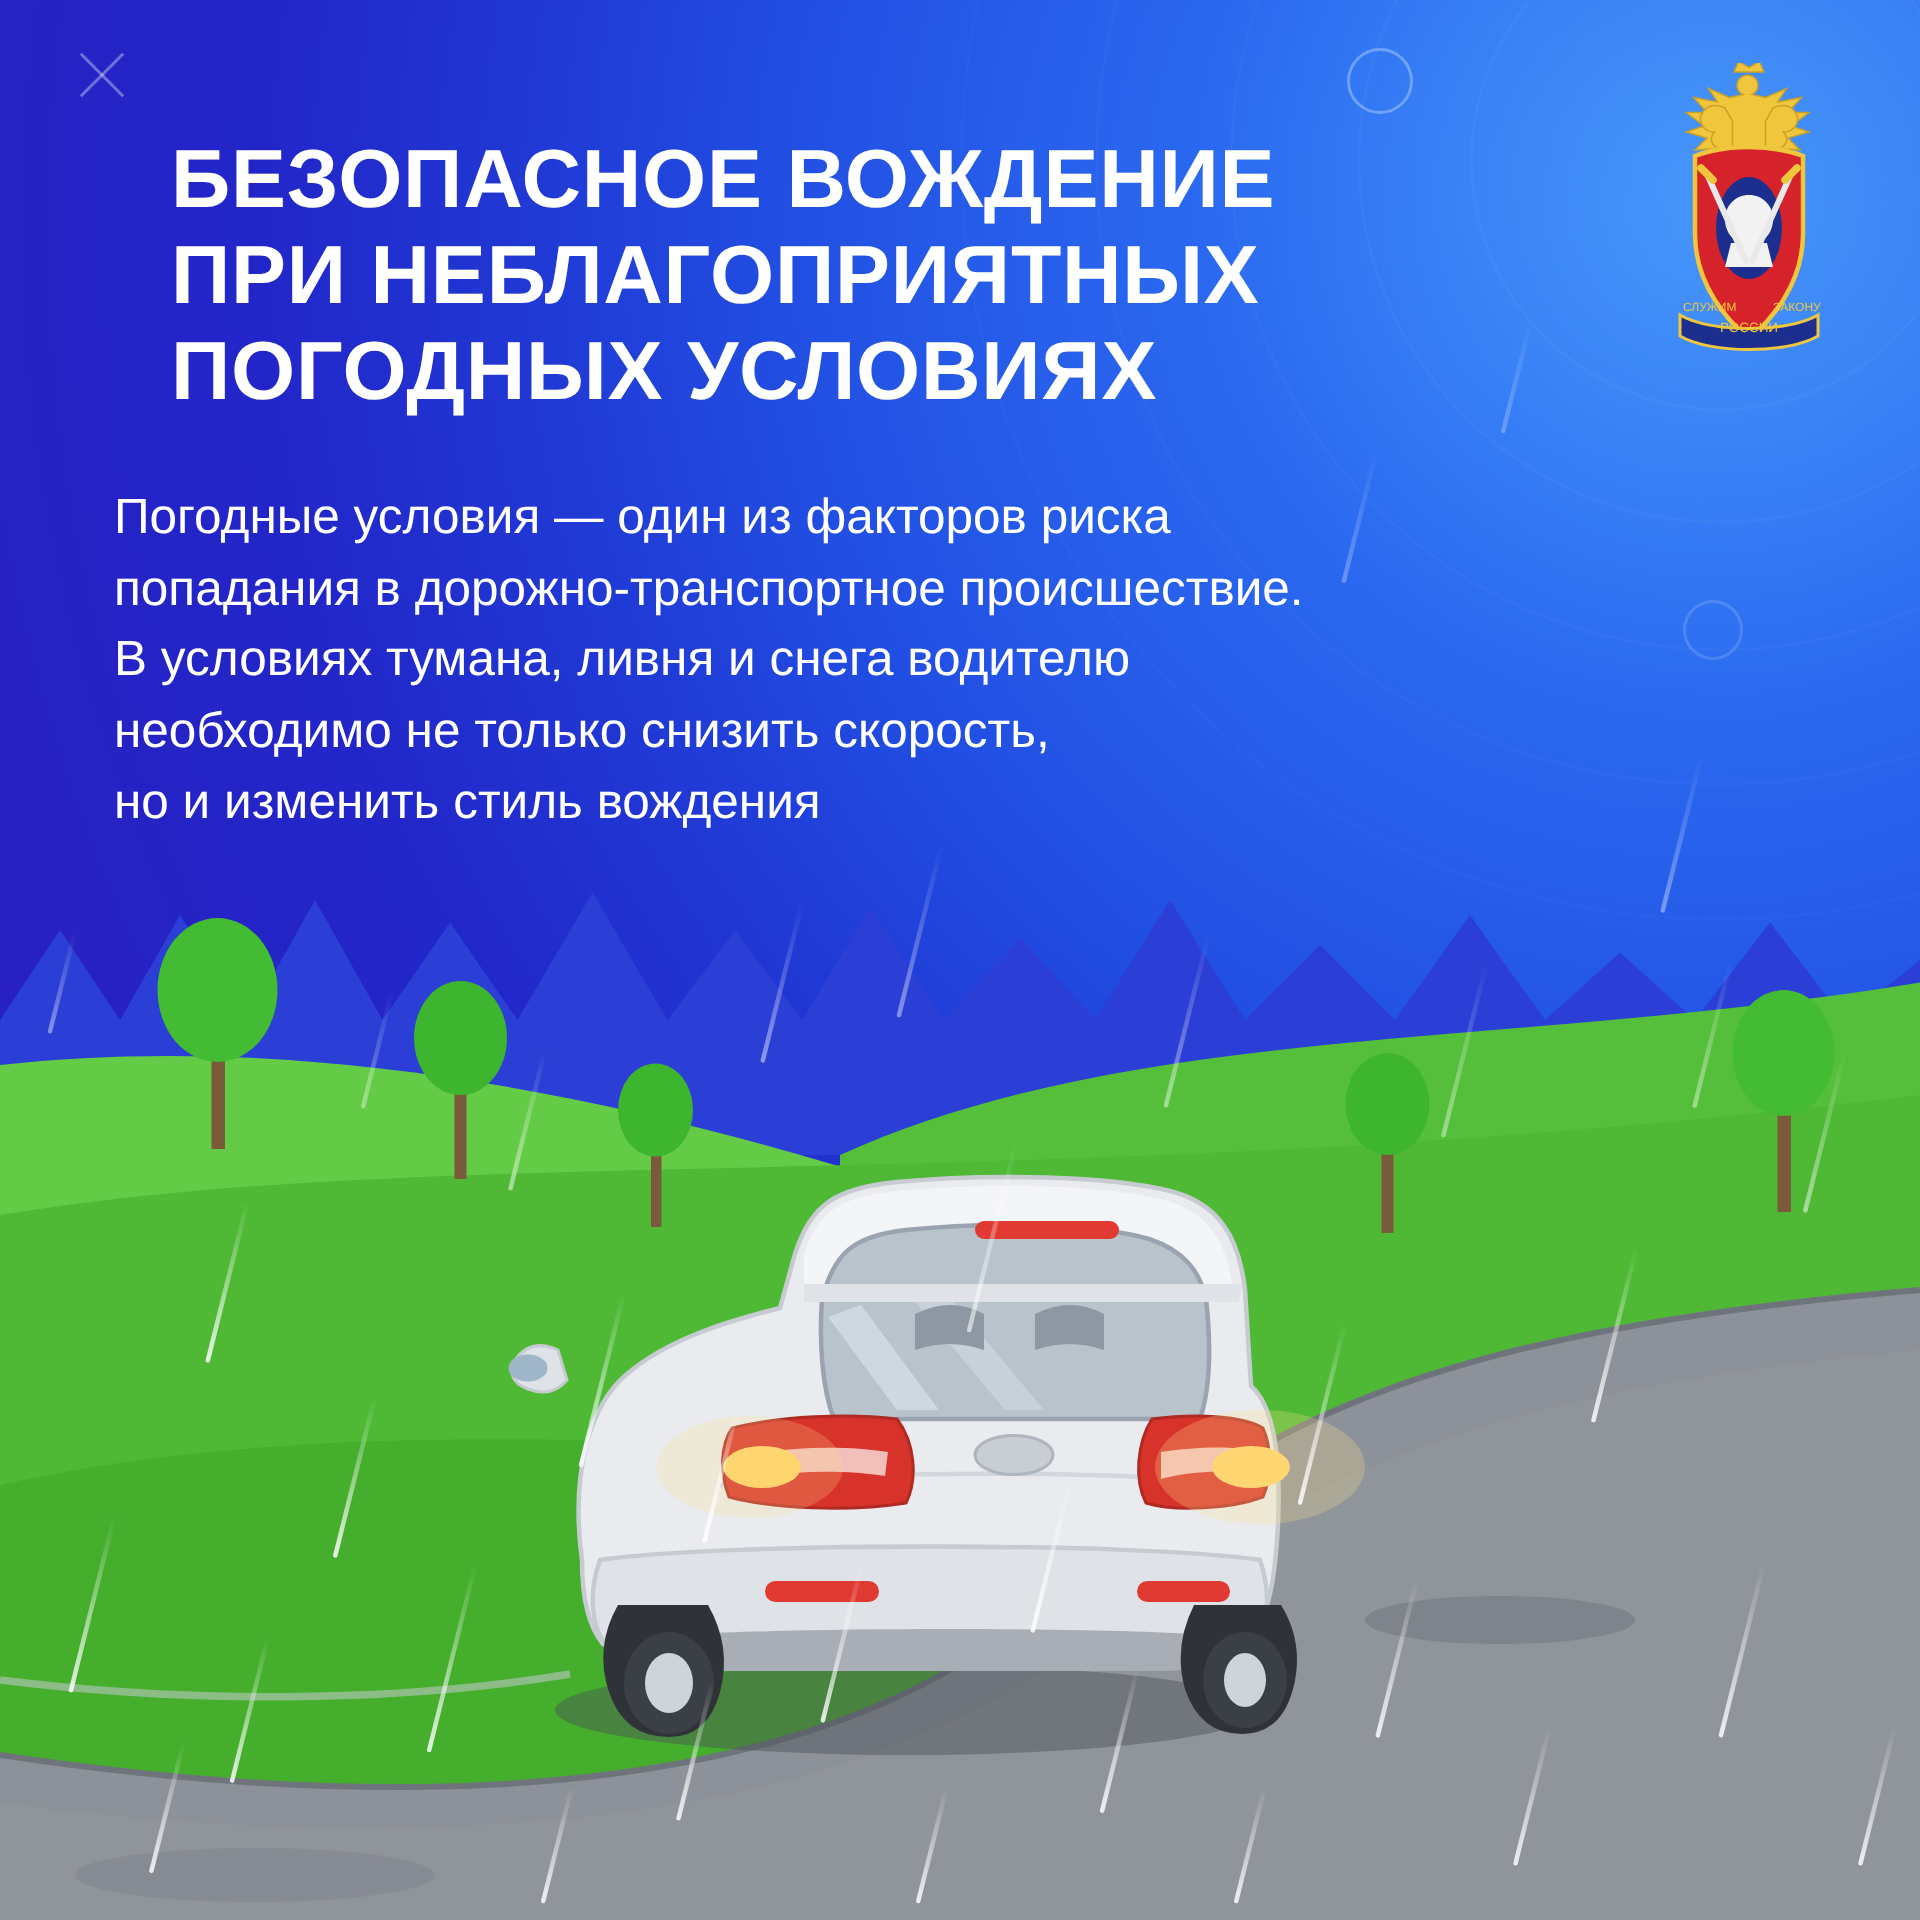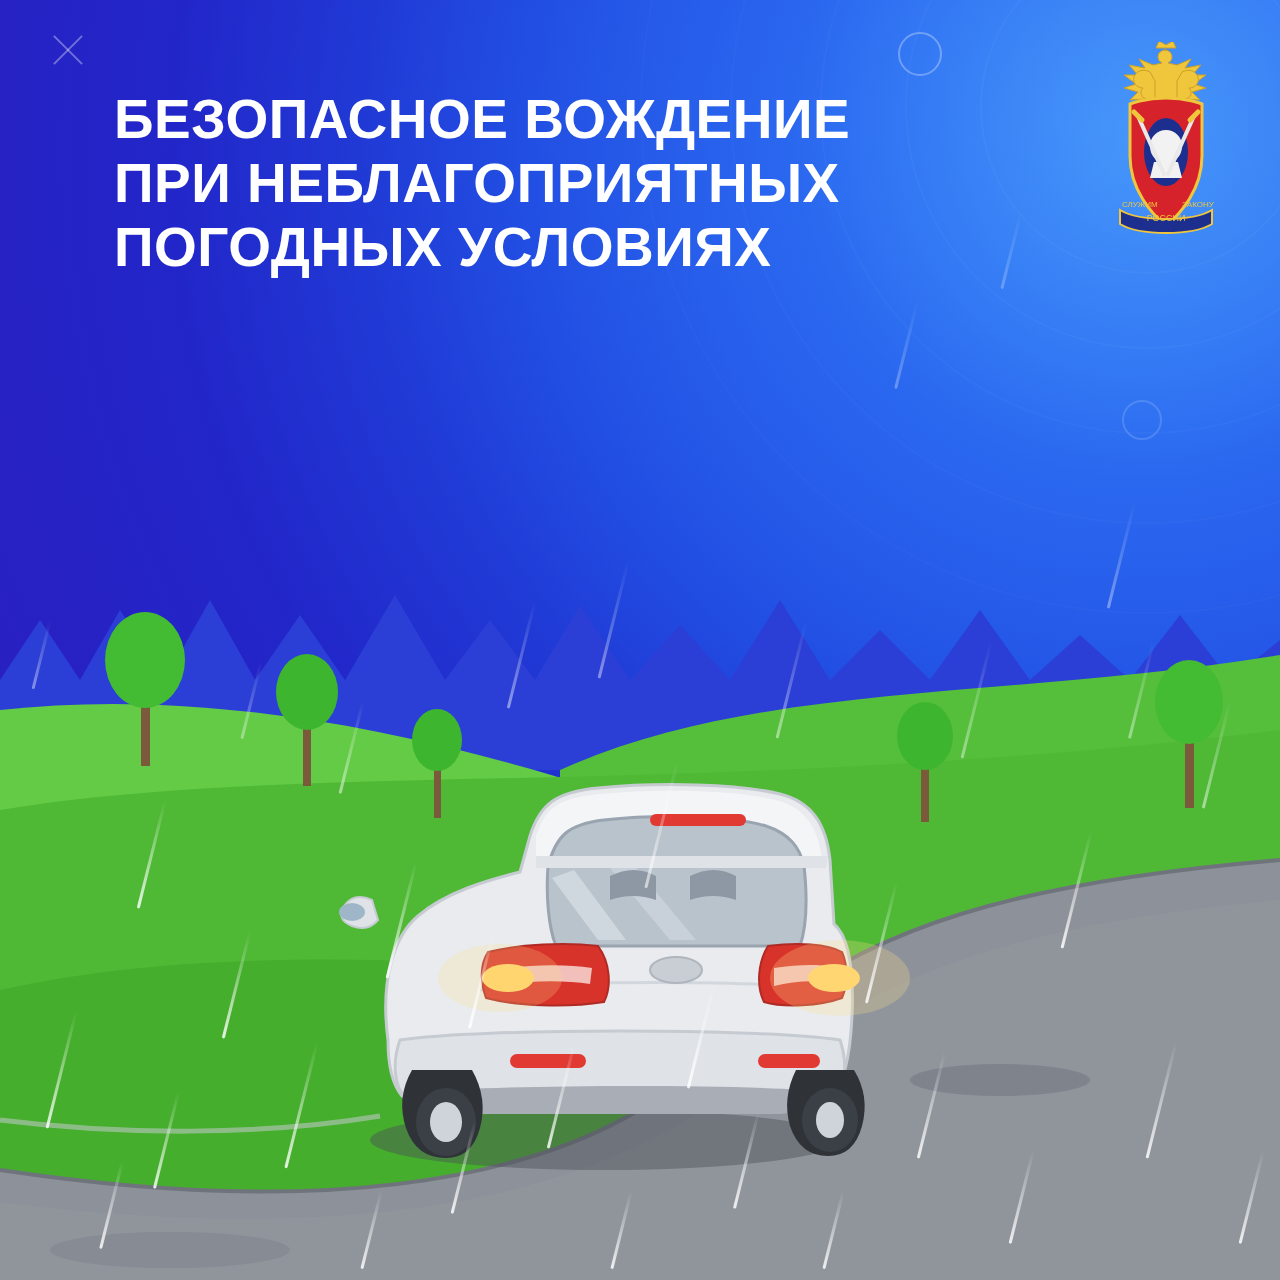--- a/index.html
+++ b/index.html
@@ -155,20 +155,25 @@
       <path d="M34 168 c20 12 72 12 92 0 l0 14 c-20 12 -72 12 -92 0 z" fill="#1c2f8f" stroke="#f0c63c" stroke-width="2"></path>
       <text x="80" y="179" font-family="Liberation Sans, sans-serif" font-size="9" fill="#f0c63c" text-anchor="middle">РОССИИ</text>
       <text x="36" y="165" font-family="Liberation Sans, sans-serif" font-size="8" fill="#f0c63c">СЛУЖИМ</text>
       <text x="96" y="165" font-family="Liberation Sans, sans-serif" font-size="8" fill="#f0c63c">ЗАКОНУ</text>
     </svg>
   </div>
 
   <div class="title">БЕЗОПАСНОЕ ВОЖДЕНИЕ
 ПРИ НЕБЛАГОПРИЯТНЫХ
 ПОГОДНЫХ УСЛОВИЯХ</div>
+  <div class="subtitle">Погодные условия — один из факторов риска
+попадания в дорожно-транспортное происшествие.
+В условиях тумана, ливня и снега водителю
+необходимо не только снизить скорость,
+но и изменить стиль вождения</div>
 
   <svg class="landscape" viewBox="0 0 1280 720">
 
     <g>
       <path d="M0 120 L40 60 L80 120 L120 50 L165 120 L210 40 L255 120 L300 55 L345 120 L395 35 L445 120
                L490 60 L535 120 L580 45 L630 120 L680 65 L730 120 L780 40 L830 120 L880 70 L930 120
                L980 50 L1030 120 L1080 75 L1130 120 L1180 55 L1230 120 L1280 80 L1280 210 L0 210 Z" fill="#2b3fd6"></path>
     </g>
 
     <path d="M560 210 C760 120 1010 140 1280 95 L1280 520 L560 520 Z" fill="#55bf3c"></path>

